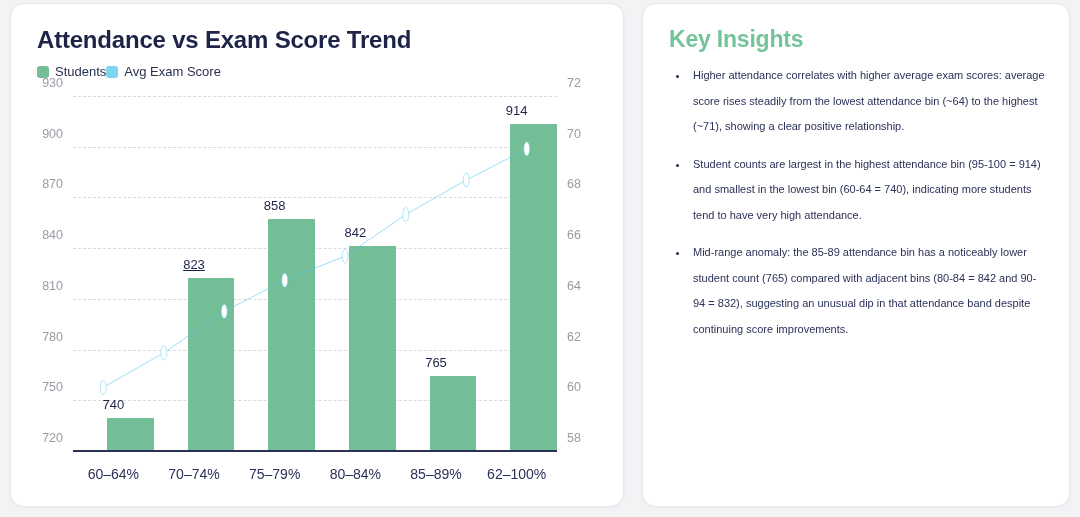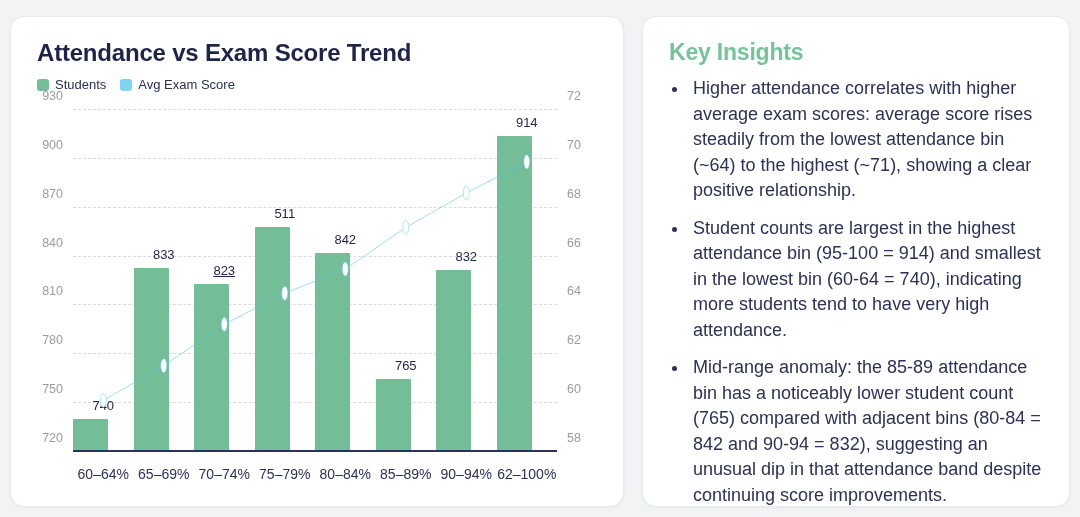--- a/index.html
+++ b/index.html
@@ -7,21 +7,21 @@
     margin: 0; padding: 0;
     width: 1080px; height: 517px;
     background: #f2f3f5;
     font-family: "Liberation Sans", sans-serif;
     overflow: hidden;
   }
   .page {
     width: 1080px; height: 517px;
     display: flex;
     gap: 18px;
-    padding: 16px 10px 10px 10px;
+    padding: 3px 10px 10px 10px;
   }
   .card {
     background: #ffffff;
     border: 1px solid #e8e9ec;
     border-radius: 14px;
     box-shadow: 0 1px 3px rgba(25,30,60,0.05);
   }
 
   
   .chart-card {
@@ -34,21 +34,20 @@
   .chart-title {
     font-size: 24px;
     font-weight: bold;
     color: #1e2448;
     letter-spacing: -0.2px;
     margin: 6px 0 0 12px;
   }
   .legend {
     display: flex;
     align-items: center;
-    gap: 14px;
     margin: 10px 0 0 12px;
   }
   .legend-item { display: flex; align-items: center; gap: 6px; }
   .legend-swatch { width: 12px; height: 12px; border-radius: 3px; display: inline-block; }
   .legend-label { font-size: 13px; color: #2a3052; }
 
   .plot-wrap {
     position: relative;
     flex: 1;
     margin-top: 12px;
@@ -85,21 +84,21 @@
     display: flex;
     align-items: flex-end;
     justify-content: space-between;
   }
   .bar-slot {
     position: relative;
     flex: 1 1 0;
     height: 100%;
     display: flex;
     align-items: flex-end;
-    justify-content: flex-start;
+    justify-content: flex-end;
   }
   .bar {
     width: 58%;
     background: #73bd97;
     border-radius: 1px;
   }
   .bar-value {
     position: absolute;
     left: 50%;
     transform: translateX(-50%);
@@ -135,21 +134,21 @@
     letter-spacing: -0.2px;
     margin: 2px 0 10px 2px;
   }
   .insights-list {
     margin: 0;
     padding-left: 22px;
     list-style: disc;
   }
   .insights-list li {
     color: #2b3158;
-    font-size: 18px;
+    font-size: 11px;
     line-height: 25.5px;
     margin-bottom: 12px;
     padding-left: 4px;
   }
 </style>
 </head>
 <body>
 
 <div class="page">
 
@@ -198,48 +197,38 @@
             <div class="ytick right" style="bottom: 85.7143%;">70</div>
             <div class="ytick right" style="bottom: 100%;">72</div>
           </div>
         <div class="bars" id="bars">
             <div class="bar-slot">
               <div class="bar" style="height: 9.52381%; background: rgb(115, 189, 151);"></div>
               <div class="bar-value" style="bottom: calc(9.52381% + 6px);">740</div>
               <div class="xtick">60–64%</div>
             </div>
             <div class="bar-slot">
-              <div class="bar" style="height: 53.8095%; background: rgb(115, 189, 151);"></div>
-              <div class="bar-value" style="bottom: calc(53.8095% + 6px);">833</div>
-              <div class="xtick">65–69%</div>
-            </div>
-            <div class="bar-slot">
               <div class="bar" style="height: 49.0476%; background: rgb(115, 189, 151);"></div>
               <div class="bar-value" style="bottom: calc(49.0476% + 6px); text-decoration: underline;">823</div>
               <div class="xtick">70–74%</div>
             </div>
             <div class="bar-slot">
               <div class="bar" style="height: 65.7143%; background: rgb(115, 189, 151);"></div>
-              <div class="bar-value" style="bottom: calc(65.7143% + 6px);">511</div>
+              <div class="bar-value" style="bottom: calc(65.7143% + 6px);">858</div>
               <div class="xtick">75–79%</div>
             </div>
             <div class="bar-slot">
               <div class="bar" style="height: 58.0952%; background: rgb(115, 189, 151);"></div>
               <div class="bar-value" style="bottom: calc(58.0952% + 6px);">842</div>
               <div class="xtick">80–84%</div>
             </div>
             <div class="bar-slot">
               <div class="bar" style="height: 21.4286%; background: rgb(115, 189, 151);"></div>
               <div class="bar-value" style="bottom: calc(21.4286% + 6px);">765</div>
               <div class="xtick">85–89%</div>
-            </div>
-            <div class="bar-slot">
-              <div class="bar" style="height: 53.3333%; background: rgb(115, 189, 151);"></div>
-              <div class="bar-value" style="bottom: calc(53.3333% + 6px);">832</div>
-              <div class="xtick">90–94%</div>
             </div>
             <div class="bar-slot">
               <div class="bar" style="height: 92.381%; background: rgb(115, 189, 151);"></div>
               <div class="bar-value" style="bottom: calc(92.381% + 6px);">914</div>
               <div class="xtick">62–100%</div>
             </div>
           </div>
         <svg class="line-layer" id="line-layer" preserveAspectRatio="none" viewBox="0 0 100 100">
             <polyline points="6.25,59.99999999999999 18.75,52.8571428571429 31.25,44.285714285714306 43.75,37.85714285714283 56.25,32.85714285714282 68.75,24.28571428571432 81.25,17.14285714285718 93.75,10.714285714285708" fill="none" stroke="#5bc8f0" stroke-width="0.6" vector-effect="non-scaling-stroke" stroke-linejoin="round" stroke-linecap="round"></polyline>
             <ellipse cx="6.25" cy="59.99999999999999" rx="0.62" ry="1.45" fill="#ffffff" stroke="#5bc8f0" stroke-width="0.45" vector-effect="non-scaling-stroke"></ellipse>

